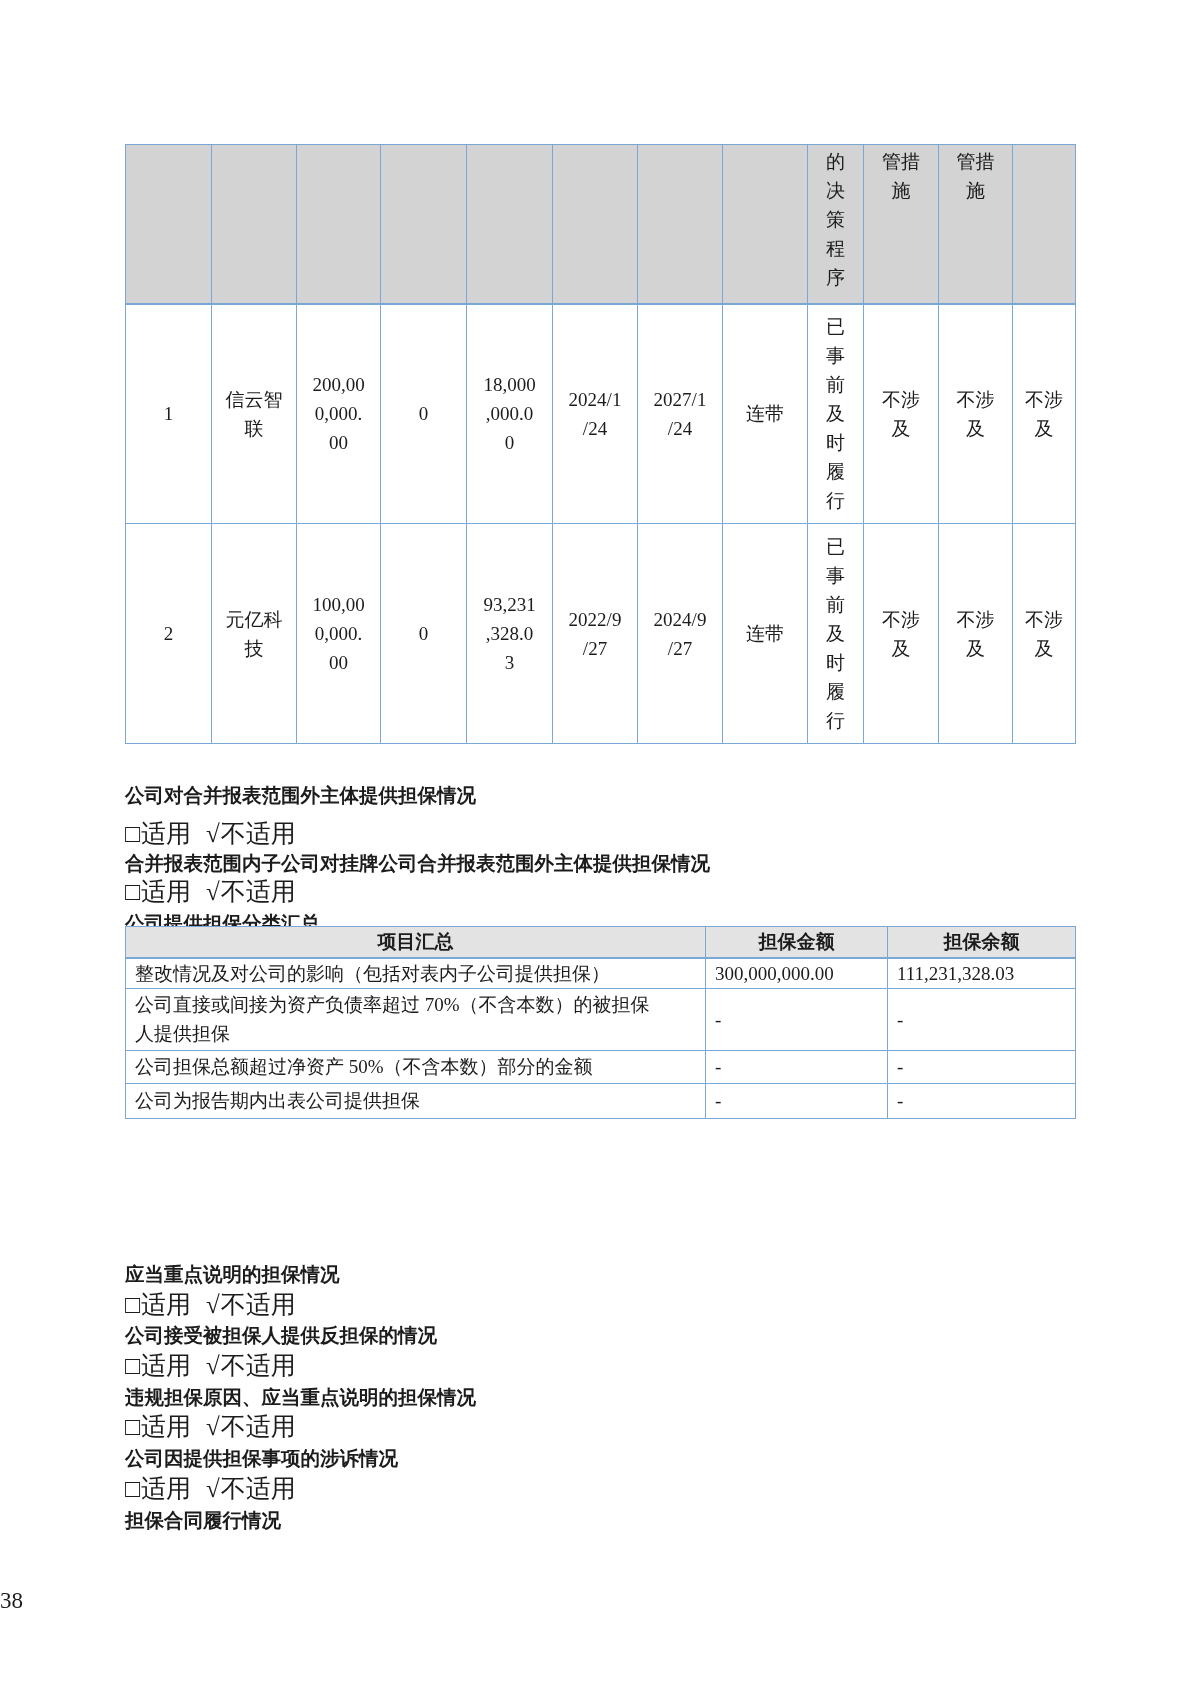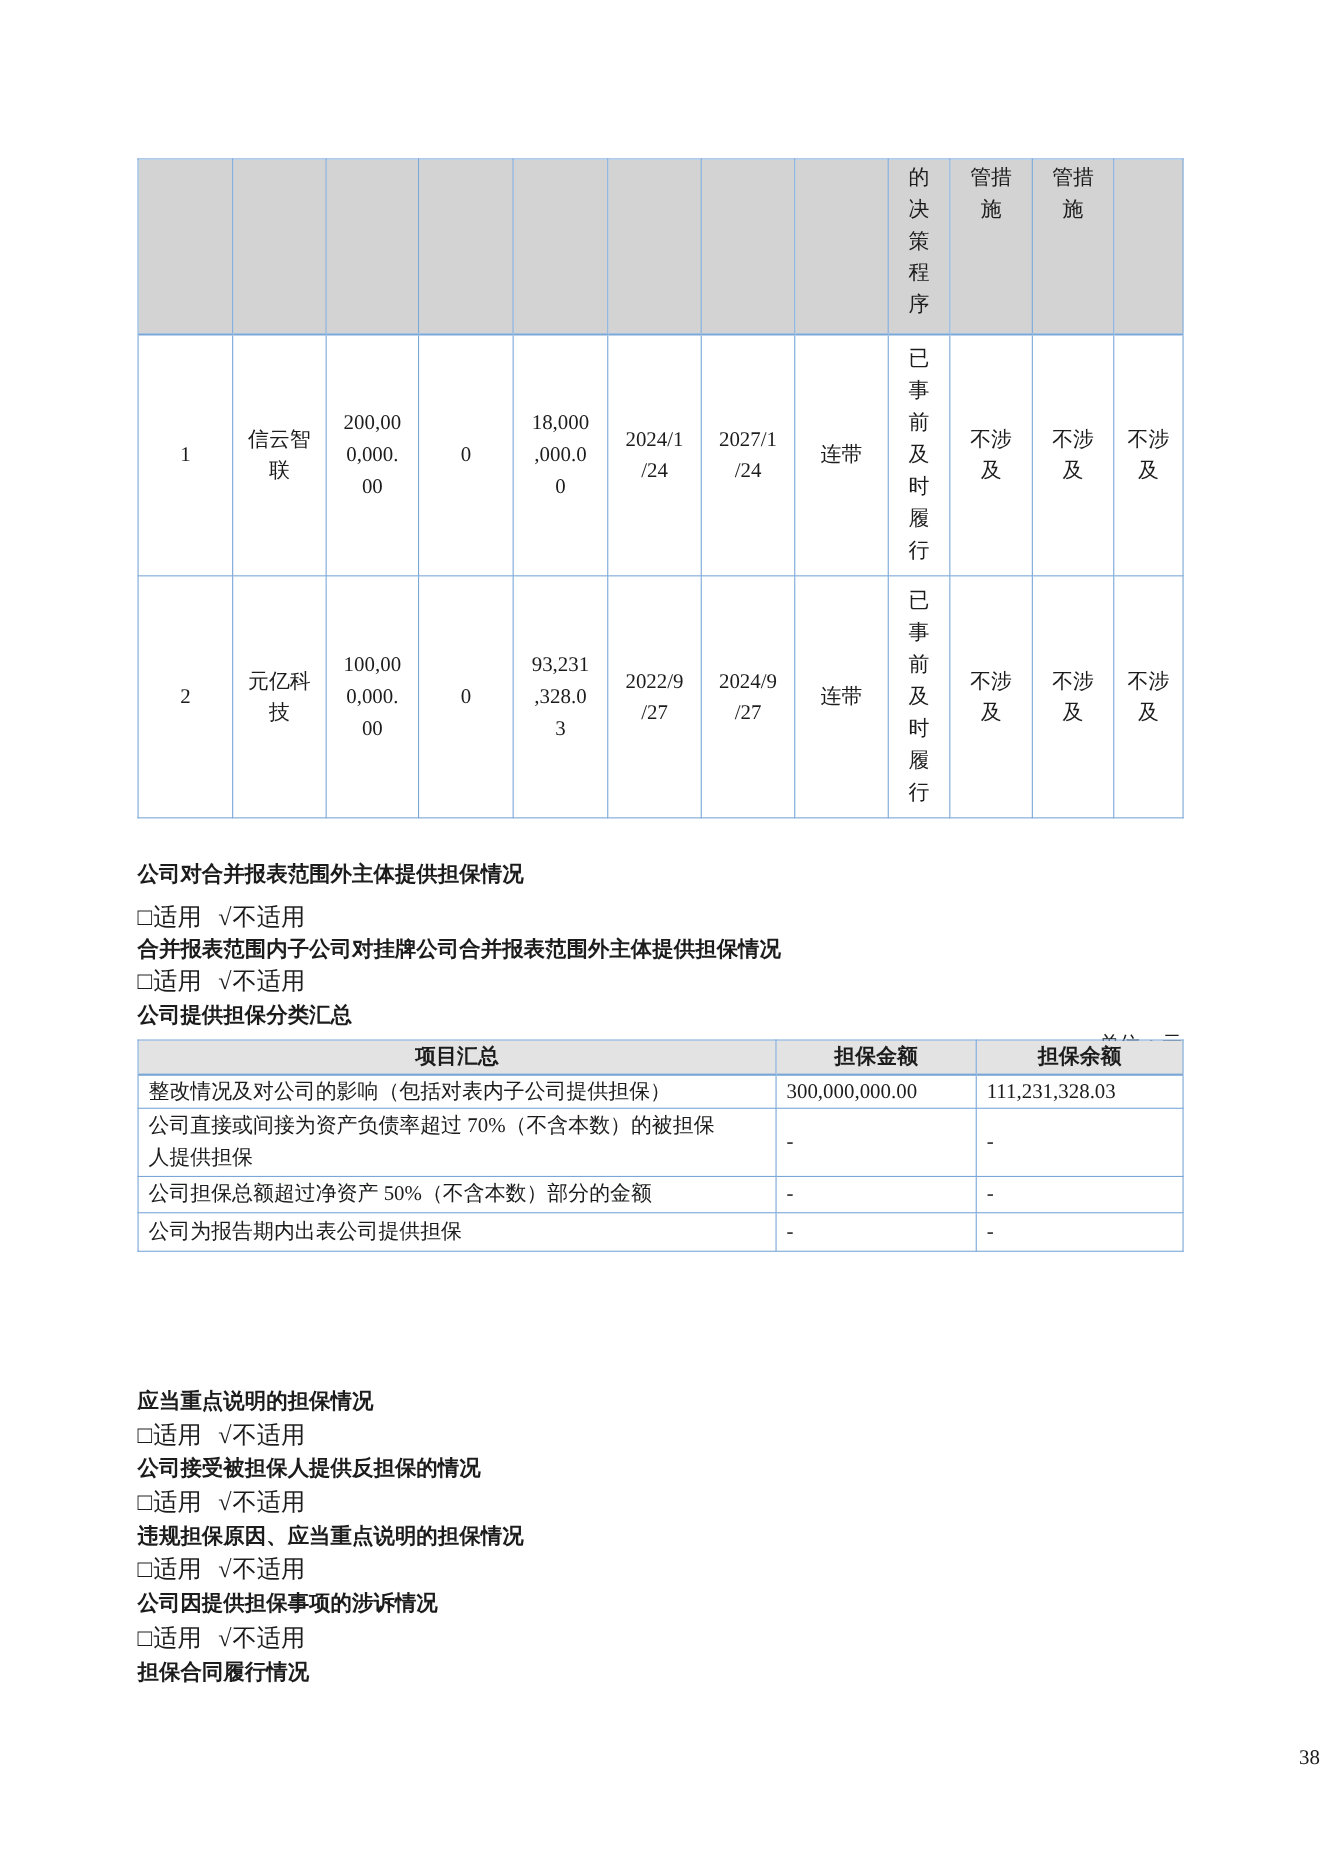--- a/index.html
+++ b/index.html
@@ -23,48 +23,48 @@
   tr.g-hrow   { height:159px; }
   tr.g-drow   { height:220px; }
 
   
   .h-line {
     position:absolute; left:125px; font-size:19.5px; font-weight:bold;
     font-family:"Liberation Sans","DejaVu Sans",sans-serif; line-height:24px;
     white-space:nowrap;
   }
   .cb-line {
-    position:absolute; left:125px; font-size:22px; line-height:24px; white-space:nowrap;
+    position:absolute; left:125px; font-size:25px; line-height:24px; white-space:nowrap;
   }
   .cb-line .cb-box   { margin-right:1px; }
   .cb-line .cb-check { margin-left:15px; margin-right:1px; }
   .unit-label { position:absolute; right:125px; top:936px; font-size:19px; }
 
   
   table.stable {
-    position:absolute; left:125px; top:945px; width:950px;
+    position:absolute; left:125px; top:926px; width:950px;
     border-collapse:collapse; table-layout:fixed;font-family:Liberation Serif, serif;
   }
   table.stable th, table.stable td {
     border:1.5px solid #7BA7D7; font-size:19px; line-height:29px; padding:0 9px;
     overflow:hidden;
   }
   table.stable th {
     background:#E3E3E3; text-align:center; font-weight:bold;
     border-bottom:2.5px solid #7BA7D7;
   }
   table.stable td.item { text-align:left; white-space:pre-line; }
   table.stable td.val  { }
   tr.s-hrow { height:31px; }
   tr.s-r1 { height:30px; } tr.s-r2 { height:61px; } tr.s-r3 { height:62px; }
   tr.s-r4 { height:33px; } tr.s-r5 { height:35px; }
 
   .page-number {
-    position:absolute; left:0; top:1588px; width:100%; text-align:right;
-    font-size:19px;
+    position:absolute; left:0; top:1588px; width:100%; text-align:left;
+    font-size:23px;
   }
 </style>
 </head>
 <body>
 
 <div class="page">
 
   <table class="gtable">
     <colgroup>
       <col style="width:86px">

